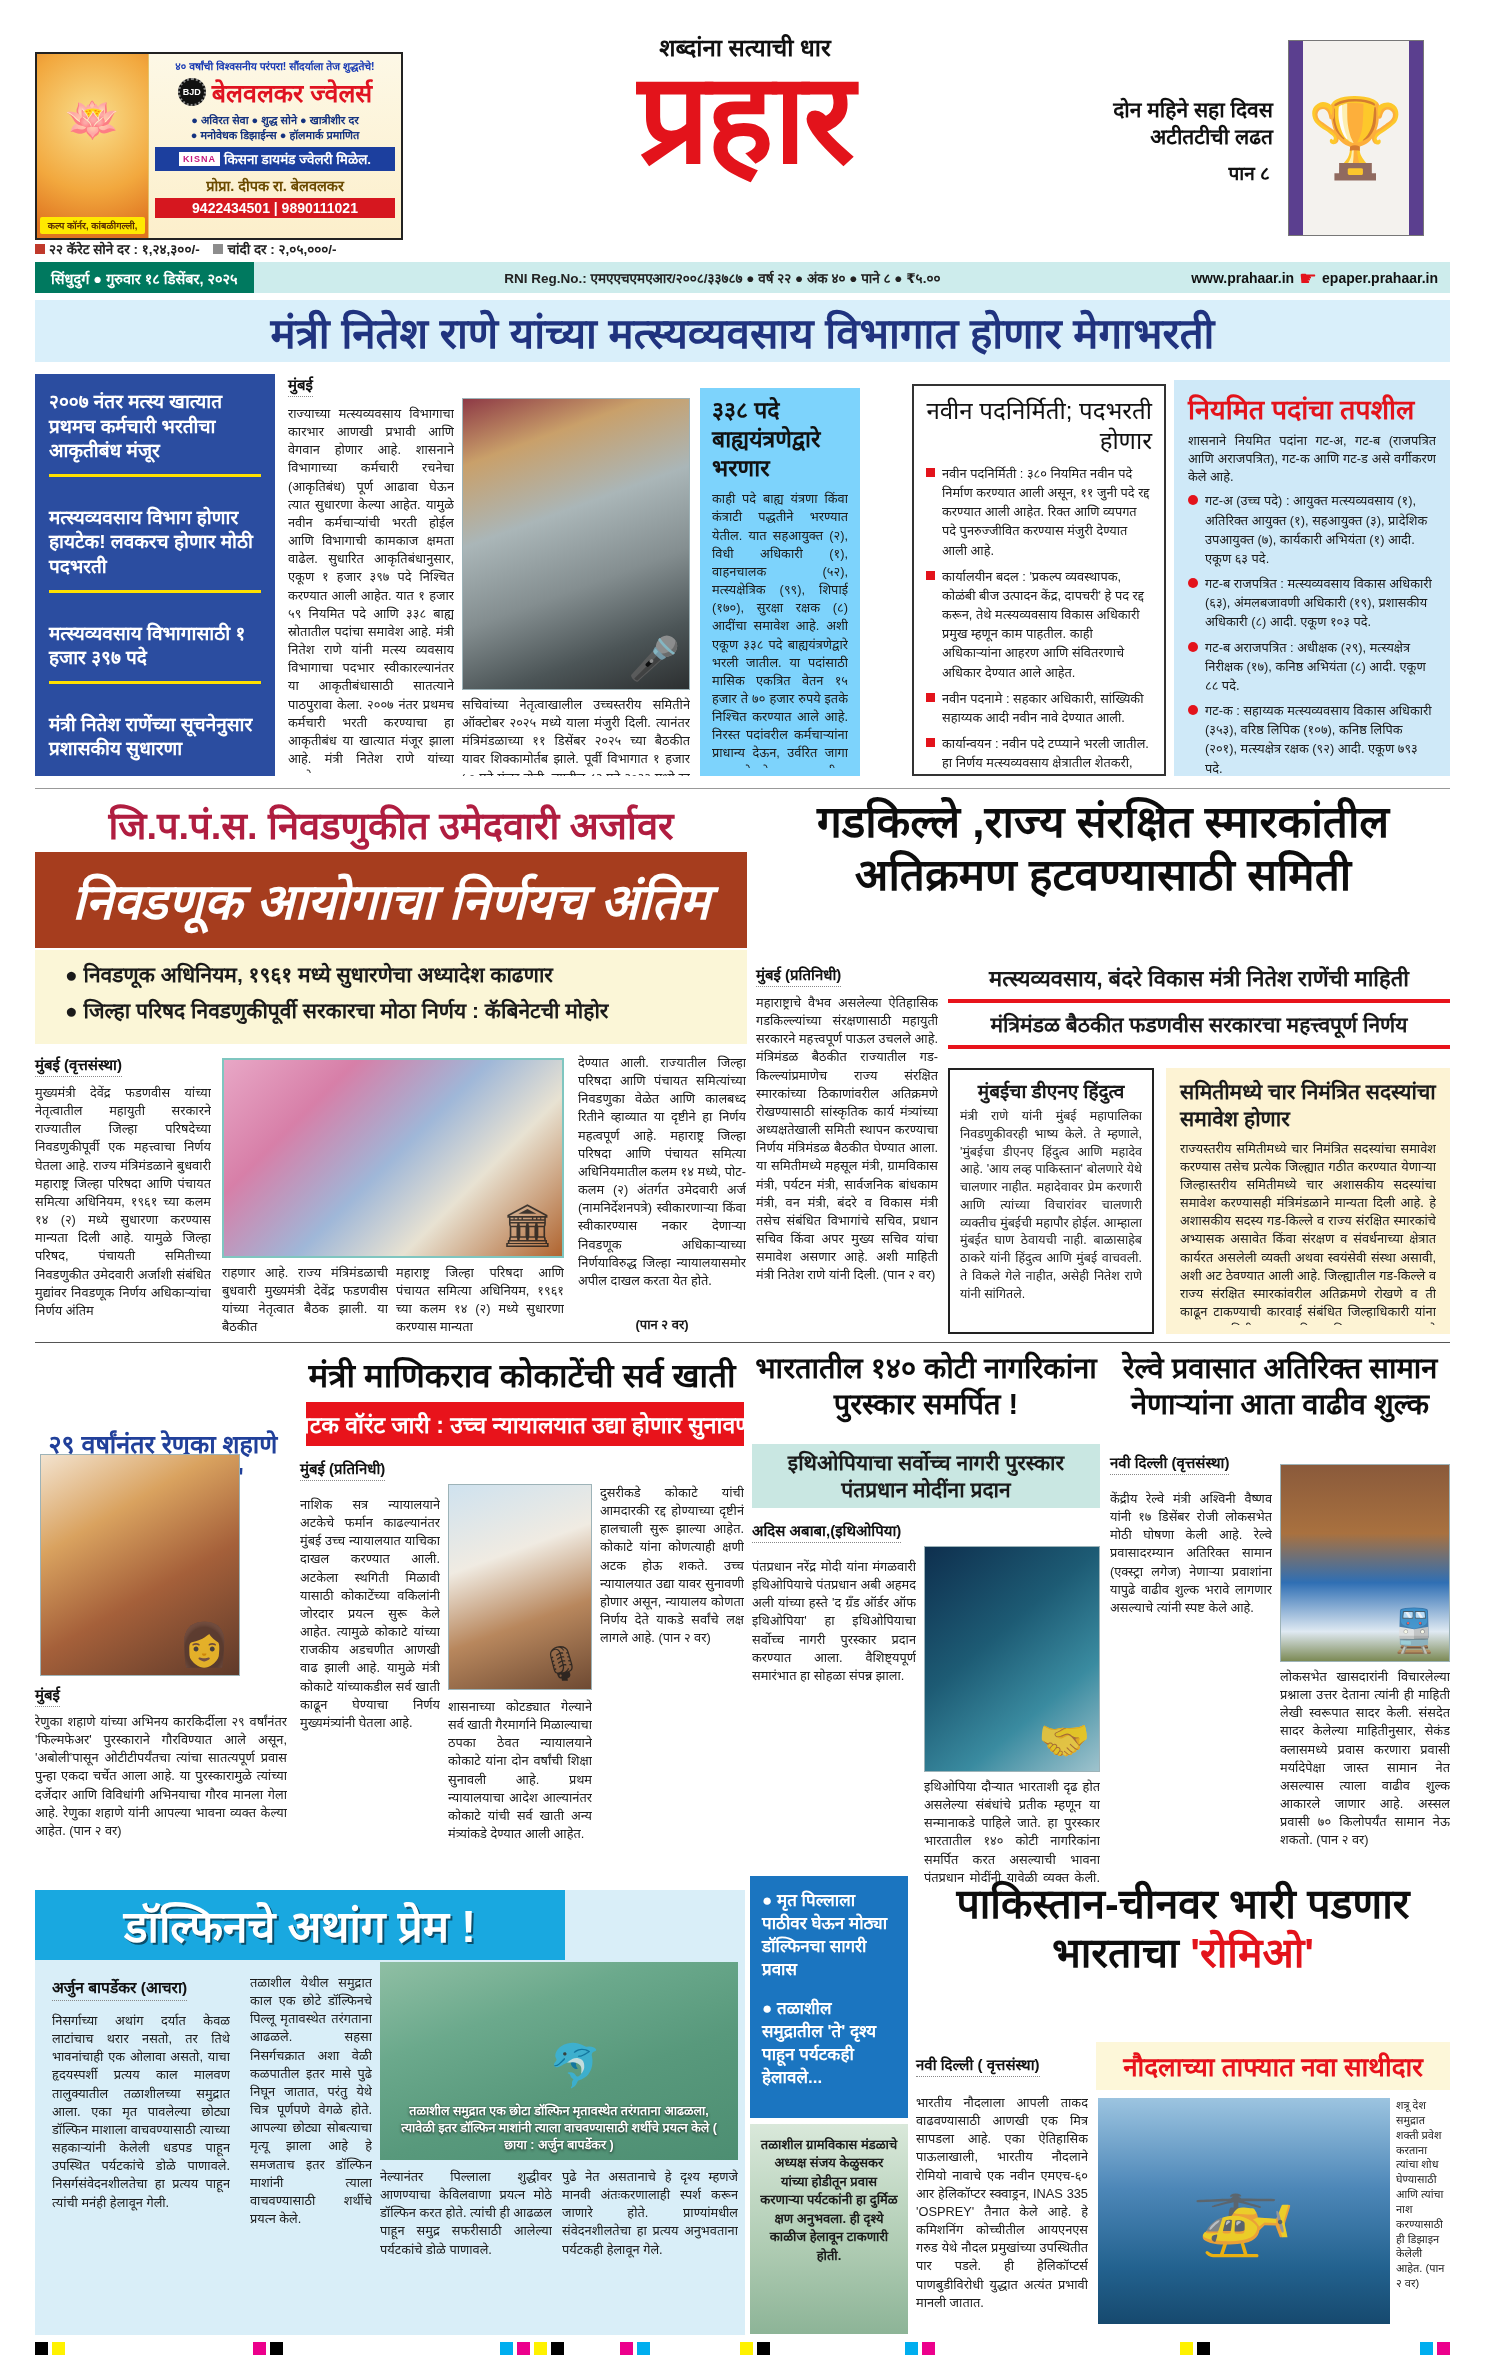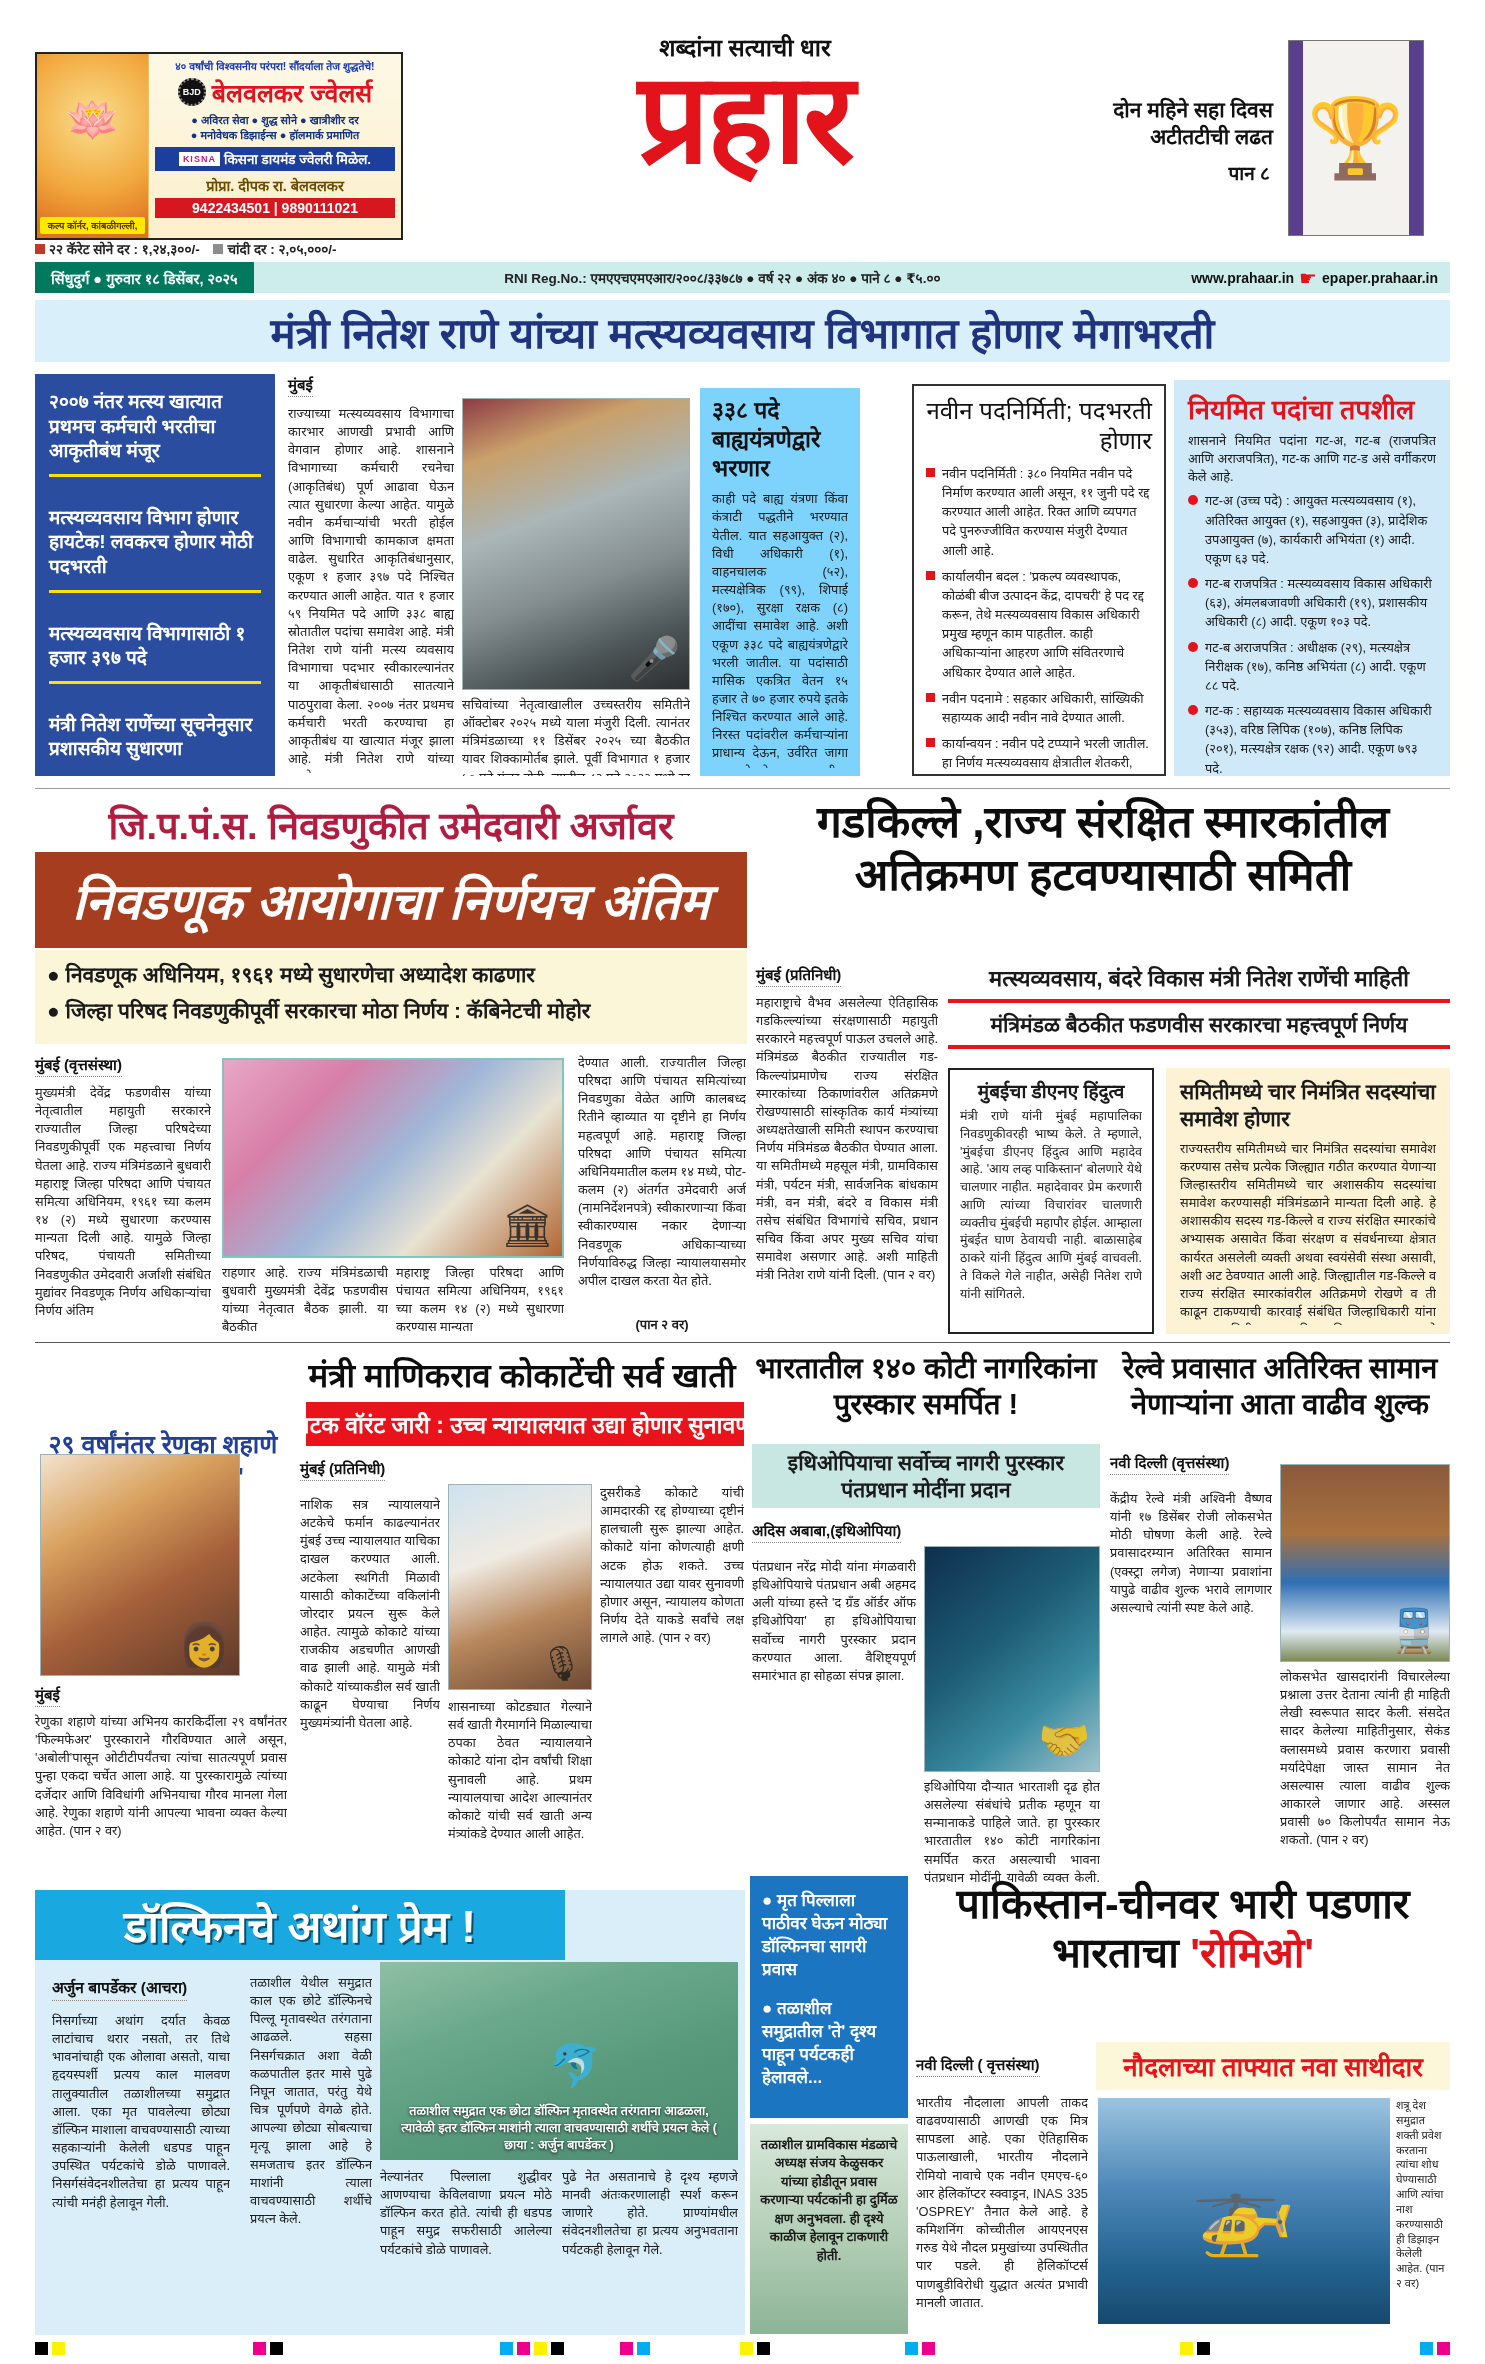--- a/index.html
+++ b/index.html
@@ -123,21 +123,21 @@
 
     </div>
   </div>
 
   <div class="abs" style="left:35px; top:788px; width:1415px; border-top:1px solid #999;"></div>
 
   <div class="abs" style="left:35px; top:798px; width:712px; text-align:center; font-size:38px; font-weight:800; color:#b01d40;">जि.प.पं.स. निवडणुकीत उमेदवारी अर्जावर</div>
   <div class="abs" style="left:35px; top:852px; width:712px; height:96px; background:#a63d1e; display:flex; align-items:center; justify-content:center;font-style:italic;">
     <span style="color:#fff; font-size:50px; font-weight:800; white-space:nowrap;">निवडणूक आयोगाचा निर्णयच अंतिम</span>
   </div>
-  <div class="abs" style="left:35px; top:950px; width:712px; height:94px; background:#fbf6d7; padding:10px 12px; overflow:hidden;">
+  <div class="abs" style="left:35px; top:950px; width:712px; height:94px; background:#fbf6d7; padding:10px 30px; overflow:hidden;">
     <div style="font-size:21px; font-weight:bold; margin-bottom:8px;">● निवडणूक अधिनियम, १९६१ मध्ये सुधारणेचा अध्यादेश काढणार</div>
     <div style="font-size:21px; font-weight:bold;">● जिल्हा परिषद निवडणुकीपूर्वी सरकारचा मोठा निर्णय :  कॅबिनेटची मोहोर</div>
   </div>
 
   <div class="abs" style="left:35px; top:1054px; width:176px; height:282px;">
     <span class="dateline">मुंबई (वृत्तसंस्था)</span>
     <div class="body-txt" style="margin-top:7px; height:248px;">मुख्यमंत्री देवेंद्र फडणवीस यांच्या नेतृत्वातील महायुती सरकारने राज्यातील जिल्हा परिषदेच्या निवडणुकीपूर्वी एक महत्त्वाचा निर्णय घेतला आहे. राज्य मंत्रिमंडळाने बुधवारी महाराष्ट्र जिल्हा परिषदा आणि पंचायत समित्या अधिनियम, १९६१ च्या कलम १४ (२) मध्ये सुधारणा करण्यास मान्यता दिली आहे. यामुळे जिल्हा परिषद, पंचायती समितीच्या निवडणुकीत उमेदवारी अर्जाशी संबंधित मुद्यांवर निवडणूक निर्णय अधिकाऱ्यांचा निर्णय अंतिम</div>
   </div>
   <div class="ph" style="left:222px; top:1058px; width:342px; height:200px; border:2px solid #7fc6c0; background:linear-gradient(135deg,#e8a7c6 0%,#d77fa8 25%,#9fb7d8 50%,#e8e2d2 70%,#b0642f 100%);">
     <span class="glyph">🏛</span>
@@ -227,21 +227,21 @@
   </div>
   <div class="abs" style="left:52px; top:1976px; width:180px;">
     <span class="dateline" style="font-size:15.5px;">अर्जुन बापर्डेकर (आचरा)</span>
   </div>
   <div class="abs body-txt" style="left:52px; top:2012px; width:178px; height:316px;">निसर्गाच्या अथांग दर्यात केवळ लाटांचाच थरार नसतो, तर तिथे भावनांचाही एक ओलावा असतो, याचा हृदयस्पर्शी प्रत्यय काल मालवण तालुक्यातील तळाशीलच्या समुद्रात आला. एका मृत पावलेल्या छोट्या डॉल्फिन माशाला वाचवण्यासाठी त्याच्या सहकाऱ्यांनी केलेली धडपड पाहून उपस्थित पर्यटकांचे डोळे पाणावले. निसर्गसंवेदनशीलतेचा हा प्रत्यय पाहून त्यांची मनंही हेलावून गेली.</div>
   <div class="abs body-txt" style="left:250px; top:1974px; width:122px; height:354px;">तळाशील येथील समुद्रात काल एक छोटे डॉल्फिनचे पिल्लू मृतावस्थेत तरंगताना आढळले. सहसा निसर्गचक्रात अशा वेळी कळपातील इतर मासे पुढे निघून जातात, परंतु येथे चित्र पूर्णपणे वेगळे होते. आपल्या छोट्या सोबत्याचा मृत्यू झाला आहे हे समजताच इतर डॉल्फिन माशांनी त्याला वाचवण्यासाठी शर्थीचे प्रयत्न केले.</div>
   <div class="ph" style="left:380px; top:1962px; width:358px; height:198px; border:none; background:linear-gradient(160deg,#8fbfa4 0%,#6ba98c 30%,#58997c 60%,#4d8e72 100%);">
     <span class="glyph" style="top:40%; right:38%; bottom:auto;">🐬</span>
     <div class="caption-on-photo">तळाशील समुद्रात एक छोटा डॉल्फिन मृतावस्थेत तरंगताना आढळला, त्यावेळी इतर डॉल्फिन माशांनी त्याला वाचवण्यासाठी शर्थीचे प्रयत्न केले ( छाया : अर्जुन बापर्डेकर )</div>
   </div>
-  <div class="abs body-txt" style="left:380px; top:2168px; width:172px; height:162px;">नेल्यानंतर पिल्लाला शुद्धीवर आणण्याचा केविलवाणा प्रयत्न मोठे डॉल्फिन करत होते. त्यांची ही धडपड पाहून समुद्र सफरीसाठी आलेल्या पर्यटकांचे डोळे पाणावले.</div>
+  <div class="abs body-txt" style="left:380px; top:2168px; width:172px; height:162px;">नेल्यानंतर पिल्लाला शुद्धीवर आणण्याचा केविलवाणा प्रयत्न मोठे डॉल्फिन करत होते. त्यांची ही आढळल पाहून समुद्र सफरीसाठी आलेल्या पर्यटकांचे डोळे पाणावले.</div>
   <div class="abs body-txt" style="left:562px; top:2168px; width:176px; height:162px;">पुढे नेत असतानाचे हे दृश्य म्हणजे मानवी अंतःकरणालाही स्पर्श करून जाणारे होते. प्राण्यांमधील संवेदनशीलतेचा हा प्रत्यय अनुभवताना पर्यटकही हेलावून गेले.</div>
 
   <div class="abs" style="left:750px; top:1876px; width:158px; height:242px; background:#1b75c0; color:#fff; padding:14px 12px; overflow:hidden;">
     <div style="font-size:17px; font-weight:bold; line-height:1.35; margin-bottom:16px;">● मृत पिल्लाला पाठीवर घेऊन मोठ्या डॉल्फिनचा सागरी प्रवास</div>
     <div style="font-size:17px; font-weight:bold; line-height:1.35;">● तळाशील समुद्रातील 'ते' दृश्य पाहून पर्यटकही हेलावले...</div>
   </div>
   <div class="abs" style="left:750px; top:2124px; width:158px; height:210px; background:linear-gradient(180deg,#d9e8da 0%,#aecbb2 60%,#8db497 100%); padding:12px 10px; overflow:hidden;">
     <div class="body-txt" style="font-weight:bold; text-align:center; font-size:13px;">तळाशील ग्रामविकास मंडळाचे अध्यक्ष संजय केळुसकर यांच्या होडीतून प्रवास करणाऱ्या पर्यटकांनी हा दुर्मिळ क्षण अनुभवला. ही दृश्ये काळीज हेलावून टाकणारी होती.</div>
   </div>
 

